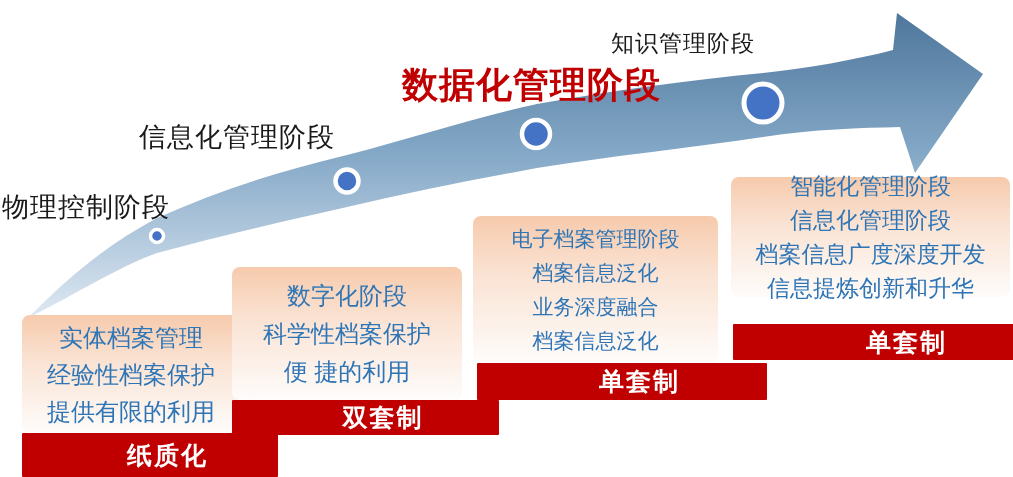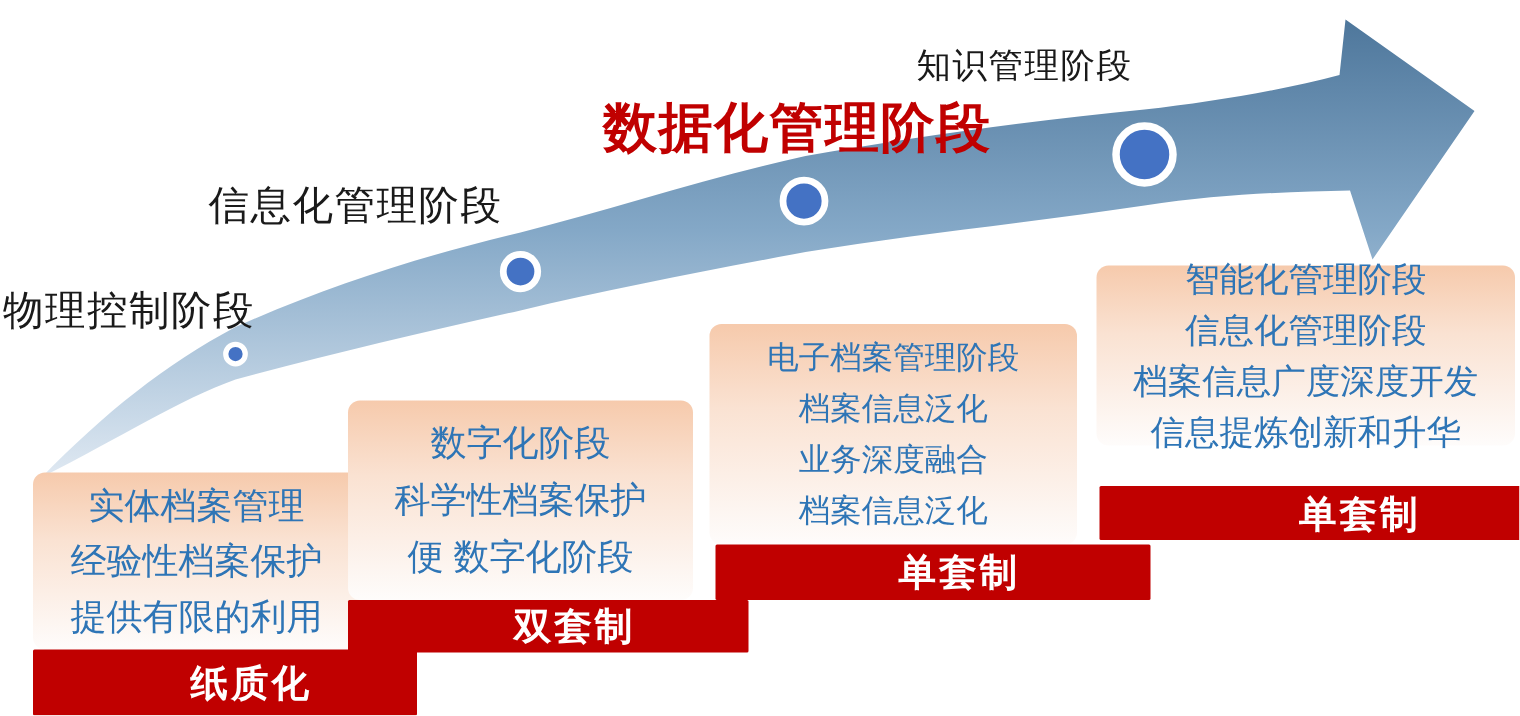--- a/index.html
+++ b/index.html
@@ -95,21 +95,21 @@
       <div class="line">经验性档案保护</div>
       <div class="line">提供有限的利用</div>
     </div>
     <div class="banner">纸质化</div>
   </div>
 
   <div class="phase p2">
     <div class="card">
       <div class="line">数字化阶段</div>
       <div class="line">科学性档案保护</div>
-      <div class="line">便 数字化阶段</div>
+      <div class="line">便 捷的利用</div>
     </div>
     <div class="banner">双套制</div>
   </div>
 
   <div class="phase p3">
     <div class="card">
       <div class="line">电子档案管理阶段</div>
       <div class="line">档案信息泛化</div>
       <div class="line">业务深度融合</div>
       <div class="line">档案信息泛化</div>

